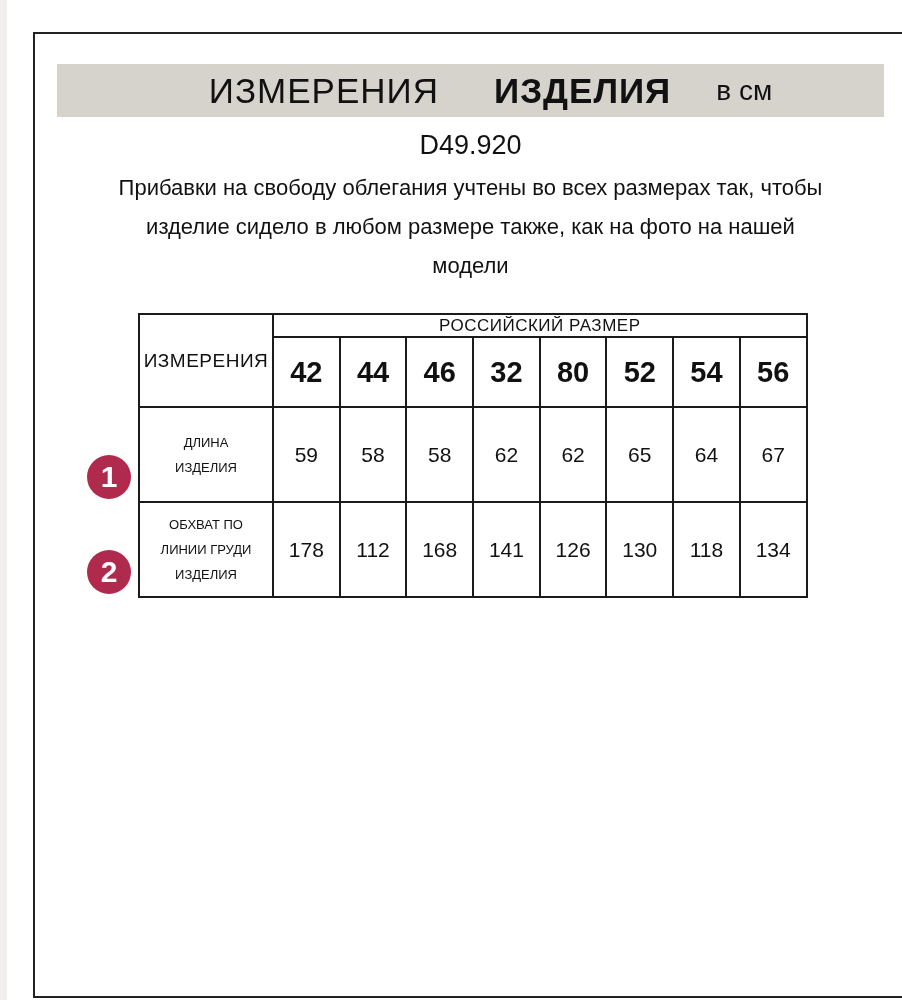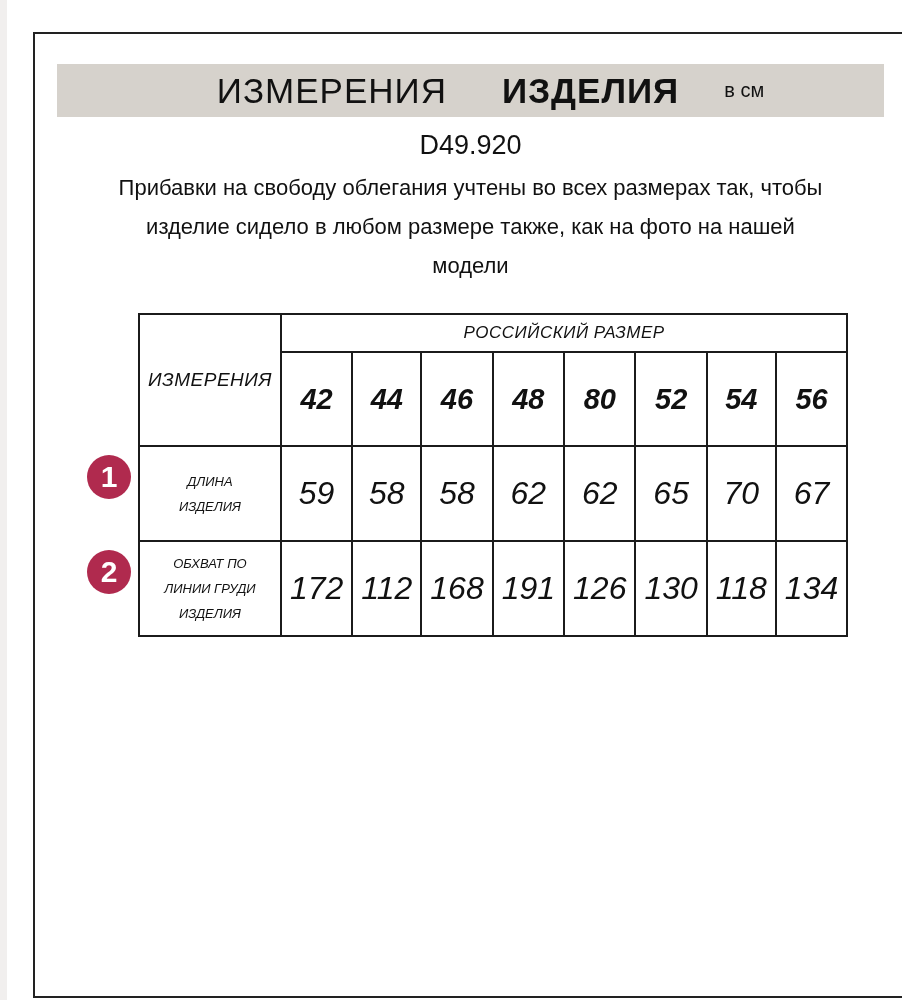--- a/index.html
+++ b/index.html
@@ -46,21 +46,21 @@
     letter-spacing: 1px;
     font-weight: normal;
   }
   .title-secondary {
     font-size: 35px;
     letter-spacing: 1px;
     font-weight: bold;
     margin-left: 55px;
   }
   .title-unit {
-    font-size: 20px;
+    font-size: 28px;
     margin-left: 45px;
   }
   .product-code {
     position: absolute;
     left: 0; right: 0;
     top: 96px;
     text-align: center;
     font-size: 27px;
   }
   .description {
@@ -75,46 +75,45 @@
   .size-table {
     position: absolute;
     left: 103px; top: 279px;
     border-collapse: collapse;
     table-layout: fixed;
   }
   .size-table td {
     border: 2px solid #1b1b1b;
     text-align: center;
     vertical-align: middle;
-    padding: 8px;
-    background: #ffffff;
-    font-style: italic;
+    padding: 0;
+    background: #ffffff;
   }
   .row-group-header { height: 23px; }
-  .row-size-header  { height: 94px; }
+  .row-size-header  { height: 70px; }
   .row-data         { height: 95px; }
   .group-h {
     font-size: 17px;
     letter-spacing: 0.5px;
   }
   .measure-h {
     font-size: 19px;
     letter-spacing: 0.5px;
   }
   .size-h {
     font-size: 29px;
     font-weight: bold;
   }
   .row-label {
     font-size: 13px;
     line-height: 25px;
     white-space: pre-line;
   }
   .val {
-    font-size: 32px;
+    font-size: 21px;
     border-radius: 25px;
   }
   .badge {
     position: absolute;
     width: 44px; height: 44px;
     border-radius: 50%;
     background: #b02a4e;
     color: #ffffff;
     font-size: 30px;
     font-weight: bold;
@@ -159,46 +158,46 @@
       </colgroup>
       <tbody>
         <tr class="row-group-header">
           <td class="measure-h" rowspan="2">ИЗМЕРЕНИЯ</td>
           <td class="group-h" colspan="8">РОССИЙСКИЙ РАЗМЕР</td>
         </tr>
         <tr class="row-size-header">
           <td class="size-h">42</td>
           <td class="size-h">44</td>
           <td class="size-h">46</td>
-          <td class="size-h">48</td>
+          <td class="size-h">32</td>
           <td class="size-h">80</td>
           <td class="size-h">52</td>
           <td class="size-h">54</td>
           <td class="size-h">56</td>
         </tr>
         <tr class="row-data">
           <td class="row-label">ДЛИНА
 ИЗДЕЛИЯ</td>
           <td class="val">59</td>
           <td class="val">58</td>
           <td class="val">58</td>
           <td class="val">62</td>
           <td class="val">62</td>
           <td class="val">65</td>
-          <td class="val">70</td>
+          <td class="val">64</td>
           <td class="val">67</td>
         </tr>
         <tr class="row-data">
           <td class="row-label">ОБХВАТ ПО
 ЛИНИИ ГРУДИ
 ИЗДЕЛИЯ</td>
-          <td class="val">172</td>
+          <td class="val">178</td>
           <td class="val">112</td>
           <td class="val">168</td>
-          <td class="val">191</td>
+          <td class="val">141</td>
           <td class="val">126</td>
           <td class="val">130</td>
           <td class="val">118</td>
           <td class="val">134</td>
         </tr>
       </tbody>
     </table>
 
     <div class="badge badge-1">1</div>
     <div class="badge badge-2">2</div>

